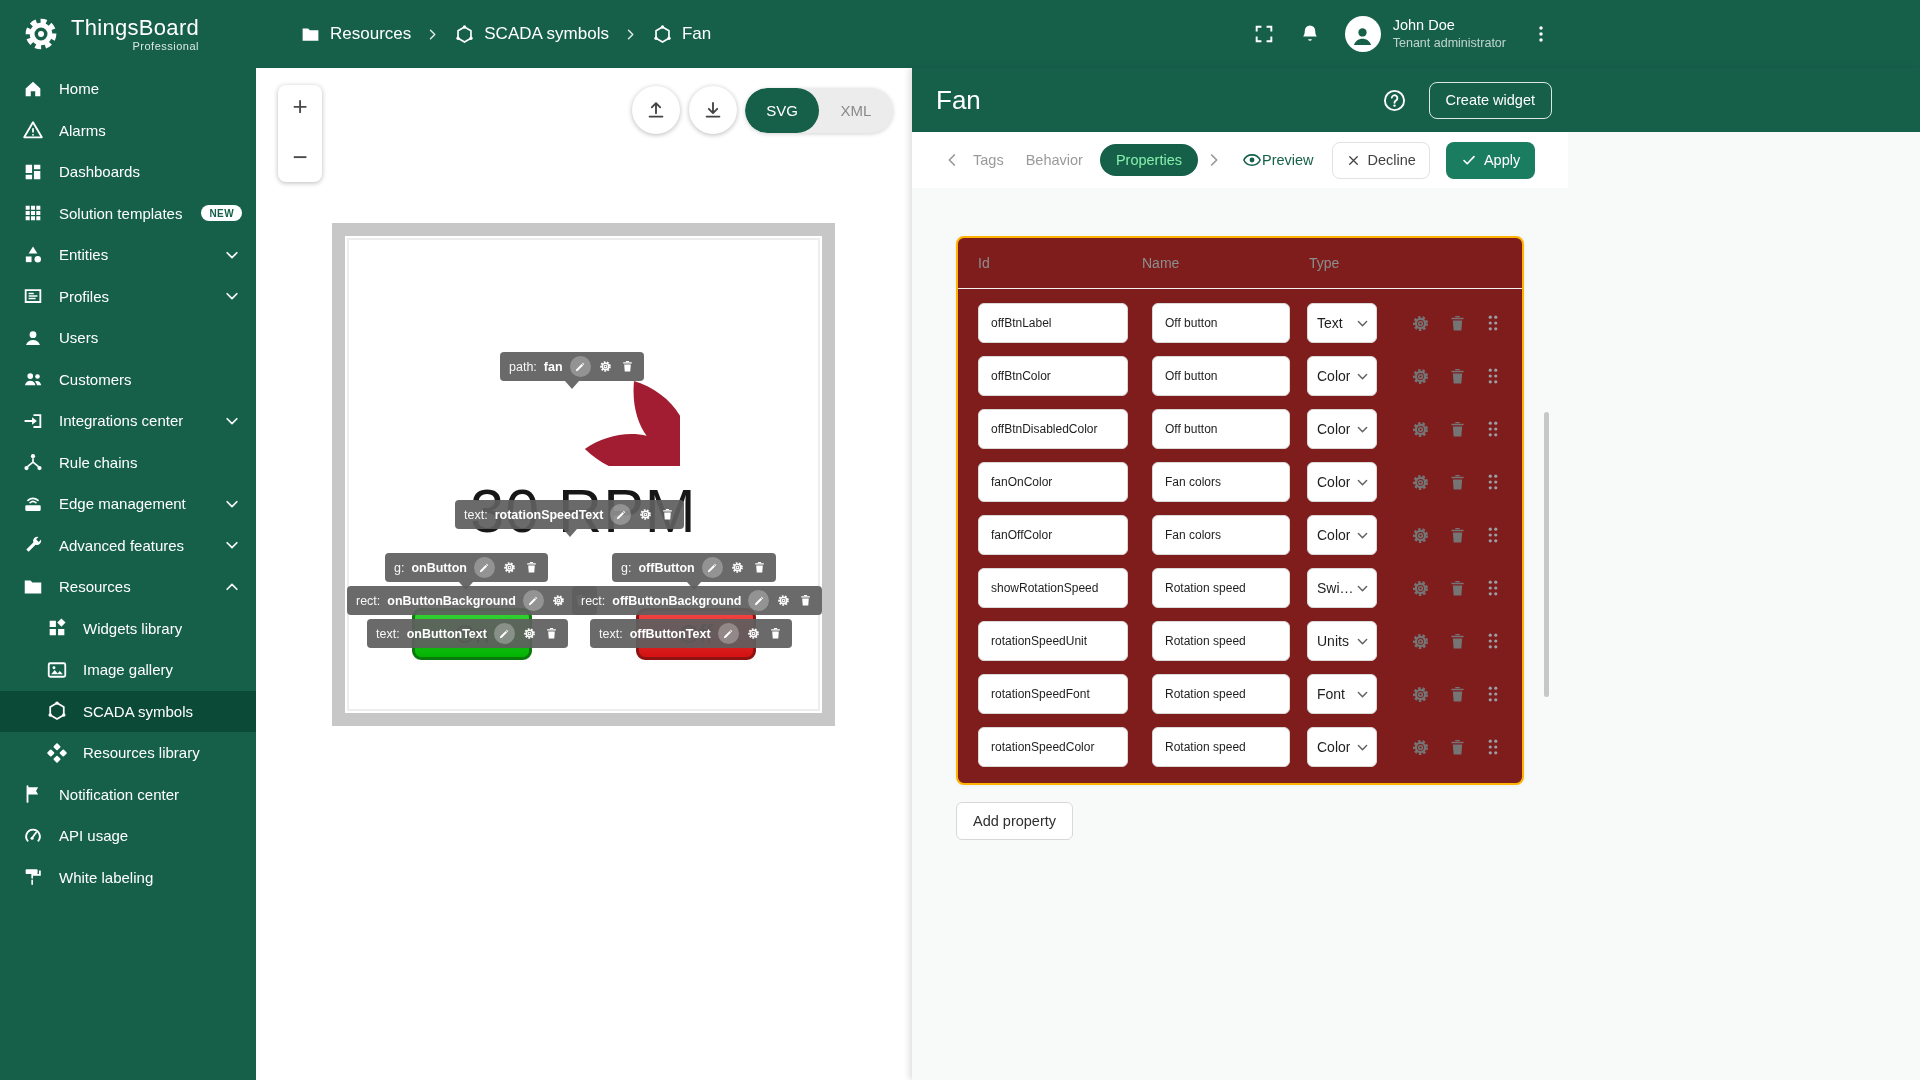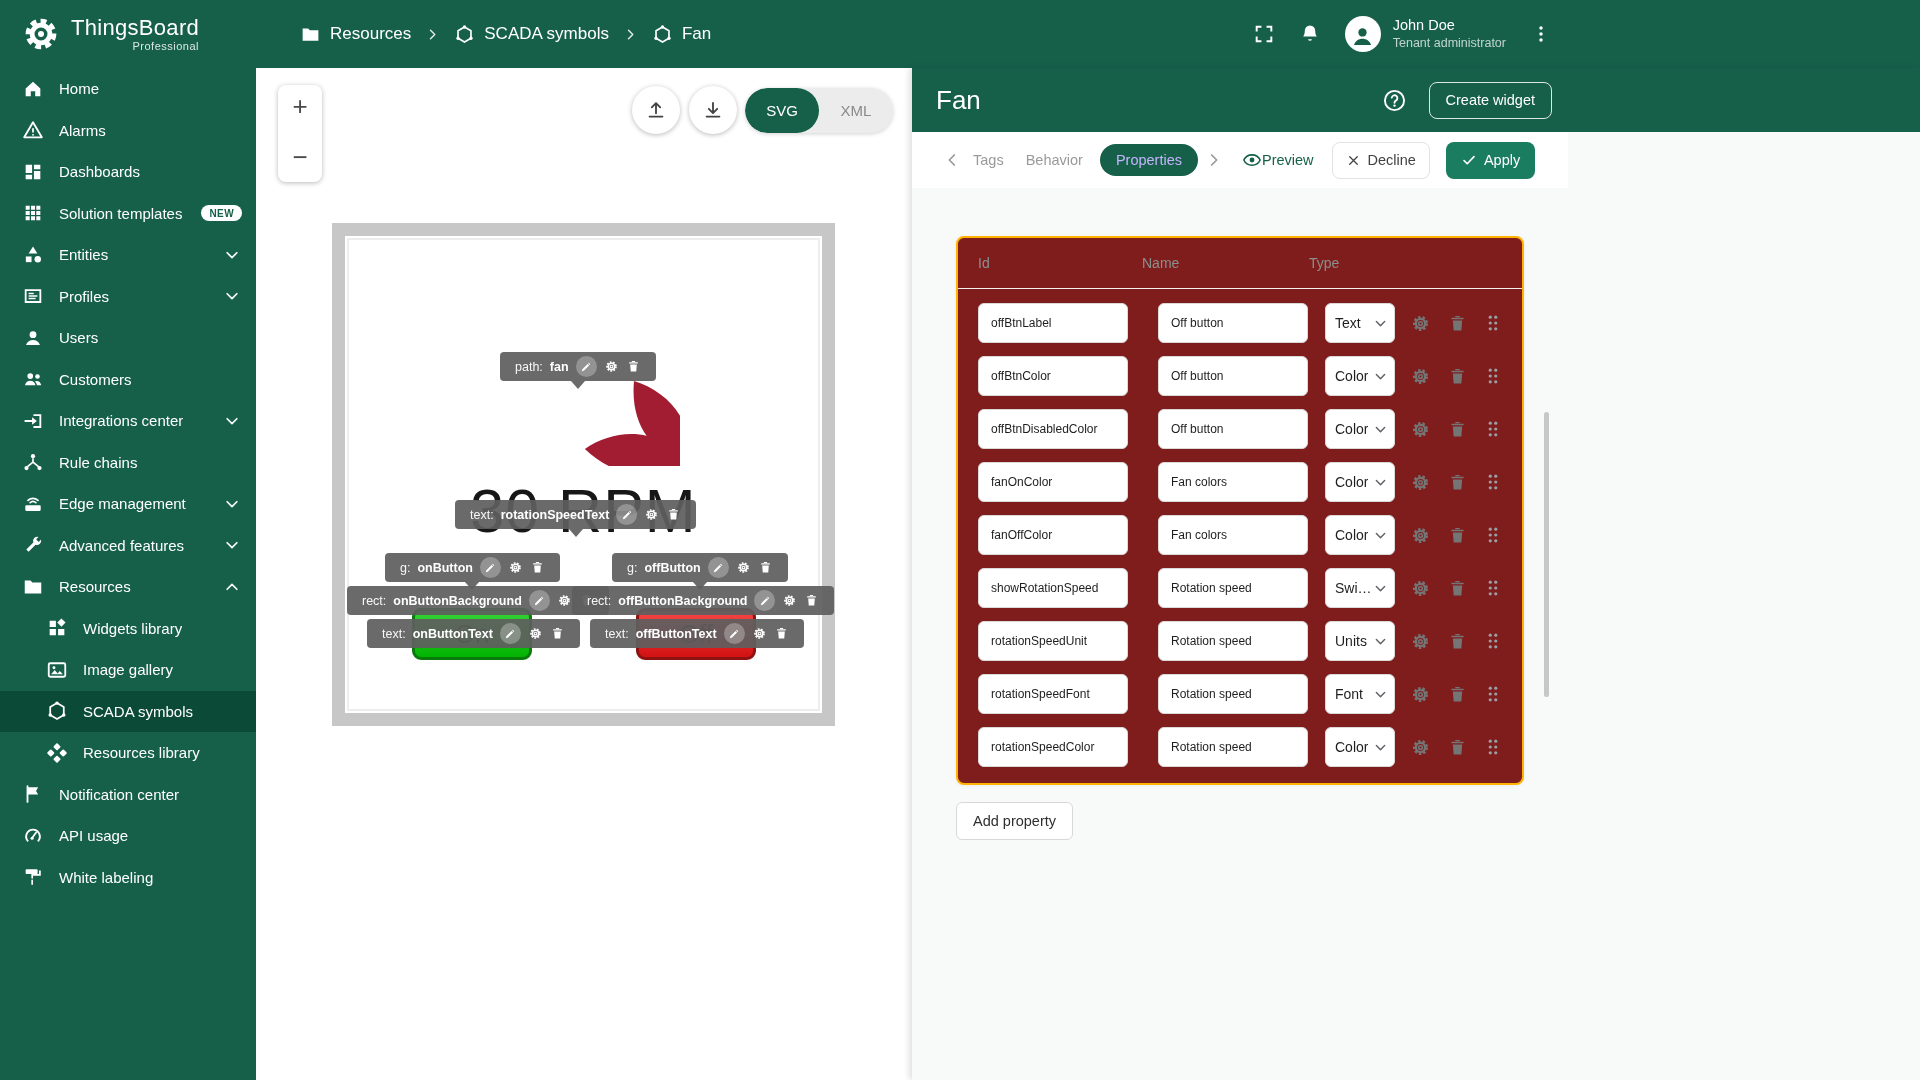--- a/index.html
+++ b/index.html
@@ -58,21 +58,21 @@
   .fmt-opt.active{background:var(--primary);color:#fff;border-radius:23px}
 
   .symbol-frame{position:absolute;left:76px;top:155px;width:503px;height:503px;border:13px solid #c7c7c7;background:#fff}
   .symbol-frame-inner{position:absolute;inset:2px;border:2px solid #ededed}
   .fan-svg{position:absolute;left:224px;top:198px;width:200px;height:200px;color:var(--fan);z-index:1}
   .rpm-text{position:absolute;left:76px;top:408px;width:503px;text-align:center;font-size:61px;font-weight:500;color:#171717;z-index:1;letter-spacing:1px}
   .sym-btn{position:absolute;top:540px;width:120px;height:52px;border-radius:9px;display:flex;align-items:center;justify-content:center;font-size:26px;color:#0d220d;z-index:2}
   #on-button{left:156px;background:linear-gradient(#33d433,#03b403);border:3px solid #0a7a0a}
   #off-button{left:380px;background:linear-gradient(#f54545,#d31212);border:3px solid #8f1212;color:#220000}
 
-  .chip{position:absolute;height:29px;display:inline-flex;align-items:center;gap:7px;padding:0 15px;background:rgba(95,95,95,.93);
+  .chip{position:absolute;height:29px;display:inline-flex;align-items:center;gap:7px;padding:0 9px;background:rgba(95,95,95,.93);
     border-radius:4px;color:#fff;font-size:12.5px;z-index:5;white-space:nowrap;cursor:pointer}
   .chip .ck{opacity:.95}
   .chip .cn{font-weight:bold}
   .cbtn{display:flex;align-items:center;justify-content:center;cursor:pointer;color:#fff}
   .cbtn .mi{width:15px;height:15px}
   .cbtn.pencil{width:21px;height:21px;border-radius:50%;background:rgba(255,255,255,.28)}
   .cbtn.pencil .mi{width:12px;height:12px}
   .chip.pt::after{content:"";position:absolute;top:100%;left:50%;margin-left:-7px;border:7px solid transparent;border-top:8px solid rgba(95,95,95,.93);border-bottom:none}
   .c1{left:244px;top:284px}.c2{left:199px;top:432px}.c3{left:129px;top:485px}.c4{left:356px;top:485px}
   .c5{left:91px;top:518px}.c6{left:316px;top:518px}.c7{left:111px;top:551px}.c8{left:334px;top:551px}
@@ -83,37 +83,37 @@
   .panel-head-inner{width:656px;display:flex;align-items:center;padding:0 16px 0 24px}
   .panel-title{color:#fff;font-size:26px;font-weight:400;flex:1}
   .help-btn{color:#fff;margin-right:22px;background:none;border:none;cursor:pointer;display:flex}
   .help-btn .mi{width:25px;height:25px}
   .create-widget{height:37px;padding:0 16px;border:1.5px solid rgba(255,255,255,.85);border-radius:8px;background:transparent;color:#fff;font-size:14.5px;cursor:pointer;font-family:inherit}
 
   .rp-toolbar{width:656px;background:#fff;height:56px;display:flex;align-items:center;padding-left:30px;flex-shrink:0}
   .nav-chev{color:#9a9a9a;width:20px;height:20px;cursor:pointer}
   .flip{transform:rotate(180deg)}
   .tab{font-size:14.5px;color:#9a9a9a;margin:0 11px;cursor:pointer;background:none;border:none;font-family:inherit}
-  .tab.pill{background:var(--primary);color:#c4b5fd;border-radius:17px;height:32px;display:flex;align-items:center;padding:0 16px;margin:0 6px}
+  .tab.pill{background:var(--primary);color:#86efac;border-radius:17px;height:32px;display:flex;align-items:center;padding:0 16px;margin:0 6px}
   .preview-btn{display:flex;align-items:center;color:var(--primary);font-size:14.5px;margin-left:18px;cursor:pointer;background:none;border:none;font-family:inherit}
   .preview-btn .mi{width:20px;height:20px}
   .decline-btn{display:flex;align-items:center;gap:7px;height:37px;padding:0 13px;margin-left:18px;border:1px solid #e2e2e2;border-radius:8px;background:#fff;color:#424242;font-size:14.5px;cursor:pointer;font-family:inherit}
   .decline-btn .mi{width:15px;height:15px}
   .apply-btn{display:flex;align-items:center;gap:7px;height:37px;padding:0 15px;margin-left:16px;border:none;border-radius:8px;background:var(--apply);color:#fff;font-size:14.5px;cursor:pointer;font-family:inherit}
   .apply-btn .mi{width:16px;height:16px}
 
   .rp-body{flex:1;position:relative;overflow:hidden}
   .prop-card{margin:48px 0 0 44px;width:568px;background:#7f1d1d;border:2px solid var(--table-border);border-radius:8px;box-shadow:0 1px 4px rgba(0,0,0,.05);padding-bottom:2px}
   .prop-head{display:flex;align-items:center;height:51px;padding:0 18px 0 20px;color:#8b908e;font-size:14px;border-bottom:1px solid #f1f1f1}
   .ph-id{width:164px}.ph-name{width:167px}
   .prop-rows{padding:14px 18px 1px 20px}
   .prop-row{display:flex;align-items:center;margin-bottom:13px}
   .tb-input{height:40px;border:1px solid #d9d9d9;border-radius:6px;padding:17px 12px;font-size:12px;color:#1e1e1e;font-family:inherit;background:#fff;outline:none}
   .id-input{width:150px}
-  .name-input{width:150px;margin-left:30px}
+  .name-input{width:138px;margin-left:24px}
   .type-select{width:70px;margin-left:17px;height:40px;border:1px solid #d9d9d9;border-radius:6px;display:flex;align-items:center;justify-content:space-between;padding:0 5px 0 9px;cursor:pointer;background:#fff}
   .type-text{font-size:14px;color:#1e1e1e;max-width:41px;overflow:hidden;text-overflow:ellipsis;white-space:nowrap}
   .type-select .mi{width:17px;height:17px;color:#5f6368}
   .icon-btn{width:37px;height:37px;border:none;background:transparent;color:#757575;display:flex;align-items:center;justify-content:center;cursor:pointer;border-radius:50%}
   .icon-btn .mi{width:21px;height:21px}
   .icon-btn.first{margin-left:auto}
   .drag{margin-left:6px;color:#9aa0a6;display:flex;align-items:center;cursor:grab}
   .add-prop{margin:17px 0 24px 44px;height:38px;padding:0 16px;border:1px solid #d8d8d8;border-radius:6px;background:#fff;font-size:14.5px;color:#2f2f2f;cursor:pointer;font-family:inherit}
   .scroll-thumb{position:absolute;right:371px;top:224px;width:5px;height:285px;background:#c4c8c6;border-radius:3px;cursor:pointer}
 </style>

